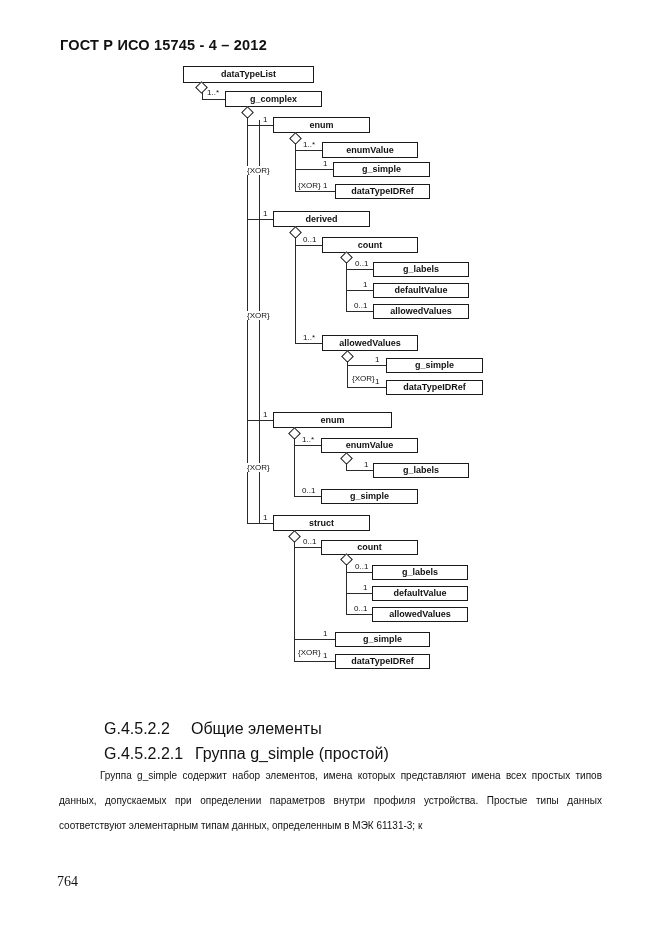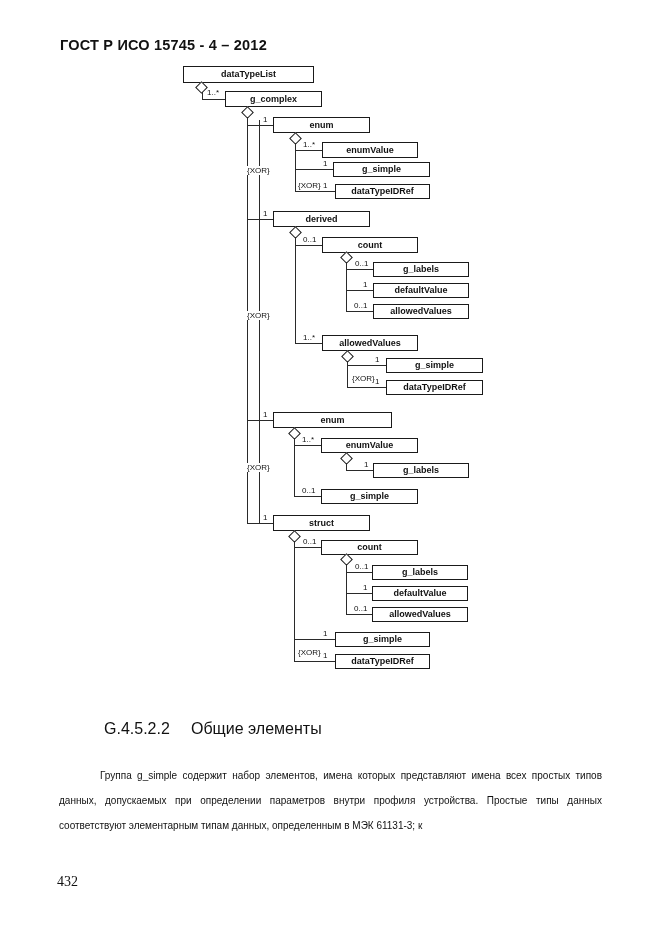--- a/index.html
+++ b/index.html
@@ -142,18 +142,21 @@
     <div class="x" style="left:297px;top:181px">{XOR}</div>
     <div class="x" style="left:351px;top:374px">{XOR}</div>
     <div class="x" style="left:297px;top:648px">{XOR}</div>
 
   </div>
 
 
   <div class="sec" style="top:720px">
     <span class="num" style="width:87px">G.4.5.2.2</span><span>Общие элементы</span>
   </div>
+  <div class="sec" style="top:745px">
+    <span class="num" style="width:91px">G.4.5.2.2.1</span><span>Группа g_simple (простой)</span>
+  </div>
 
   <div class="para">Группа g_simple содержит набор элементов, имена которых представляют имена всех простых типов данных, допускаемых при определении параметров внутри профиля устройства. Простые типы данных соответствуют элементарным типам данных, определенным в МЭК 61131-3; к</div>
 
-  <div class="pgnum">432</div>
+  <div class="pgnum">764</div>
 
 </div>
 
 </body></html>

